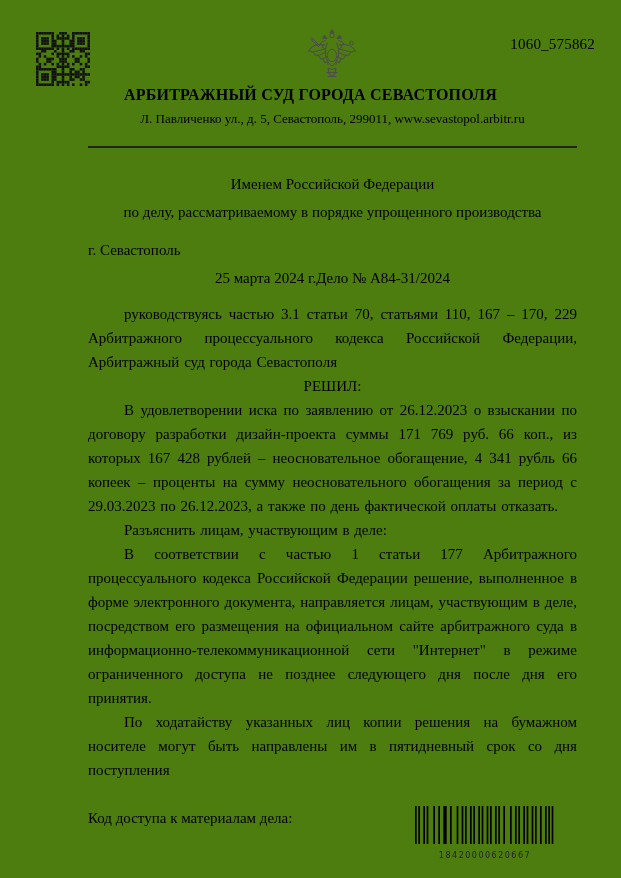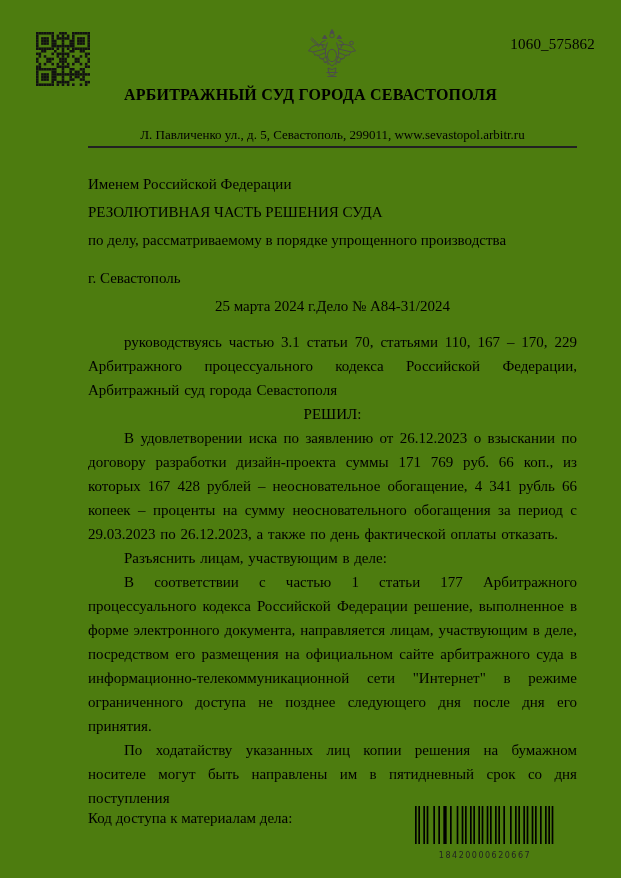--- a/index.html
+++ b/index.html
@@ -8,24 +8,24 @@
     position:relative;width:621px;height:878px;background:#4d7c0f;
     font-family:"Liberation Serif","DejaVu Serif",serif;color:#000;
   }
   .qr{position:absolute;left:36px;top:31px;width:54px;height:56px;}
   .emblem{position:absolute;left:306px;top:28px;width:52px;height:55px;}
   .doc-number{position:absolute;top:36px;right:26px;font-size:15px;letter-spacing:0.2px;}
   .court-name{
     position:absolute;top:86px;left:66px;width:489px;text-align:center;
     font-weight:bold;font-size:16px;letter-spacing:0.2px;white-space:nowrap;
   }
-  .court-address{position:absolute;top:127px;left:88px;width:489px;text-align:center;font-size:13px;}
+  .court-address{position:absolute;top:111px;left:88px;width:489px;text-align:center;font-size:13px;}
   .rule{position:absolute;top:146px;left:88px;width:489px;height:0;border:none;border-top:2px solid #222;margin:0;}
   .content{position:absolute;top:170px;left:88px;width:489px;font-size:15px;}
-  .title-block{text-align:left;line-height:28px;}
+  .title-block{text-align:center;line-height:28px;}
   .place{margin-top:12px;line-height:24px;}
   .date-row{margin-top:4px;line-height:24px;display:flex;justify-content:center;}
   .para{margin:0;text-align:justify;text-indent:36px;line-height:24px;word-spacing:1px;}
   .para.first{margin-top:12px;}
   .resolved{text-align:center;line-height:24px;}
   .justify-last{text-align-last:justify;}
   .footer-label{position:absolute;left:88px;top:810px;font-size:15px;}
   .barcode{position:absolute;left:415px;top:806px;width:140px;text-align:center;}
   .barcode-digits{
     font-size:8px;font-family:"DejaVu Sans","Liberation Sans",sans-serif;
@@ -308,21 +308,20 @@
   <div class="doc-number">1060_575862</div>
 
   <div class="court-name">АРБИТРАЖНЫЙ СУД ГОРОДА СЕВАСТОПОЛЯ</div>
   <div class="court-address">Л. Павличенко ул., д. 5, Севастополь, 299011, www.sevastopol.arbitr.ru</div>
 
   <hr class="rule">
 
   <div class="content">
     <div class="title-block">
       <div>Именем Российской Федерации</div>
-      <div>РЕЗОЛЮТИВНАЯ ЧАСТЬ РЕШЕНИЯ СУДА</div>
       <div>по делу, рассматриваемому в порядке упрощенного производства</div>
     </div>
 
     <div class="place">г. Севастополь</div>
 
     <div class="date-row">
       <span>25 марта 2024 г.</span>
       <span>Дело № А84-31/2024</span>
     </div>
 

